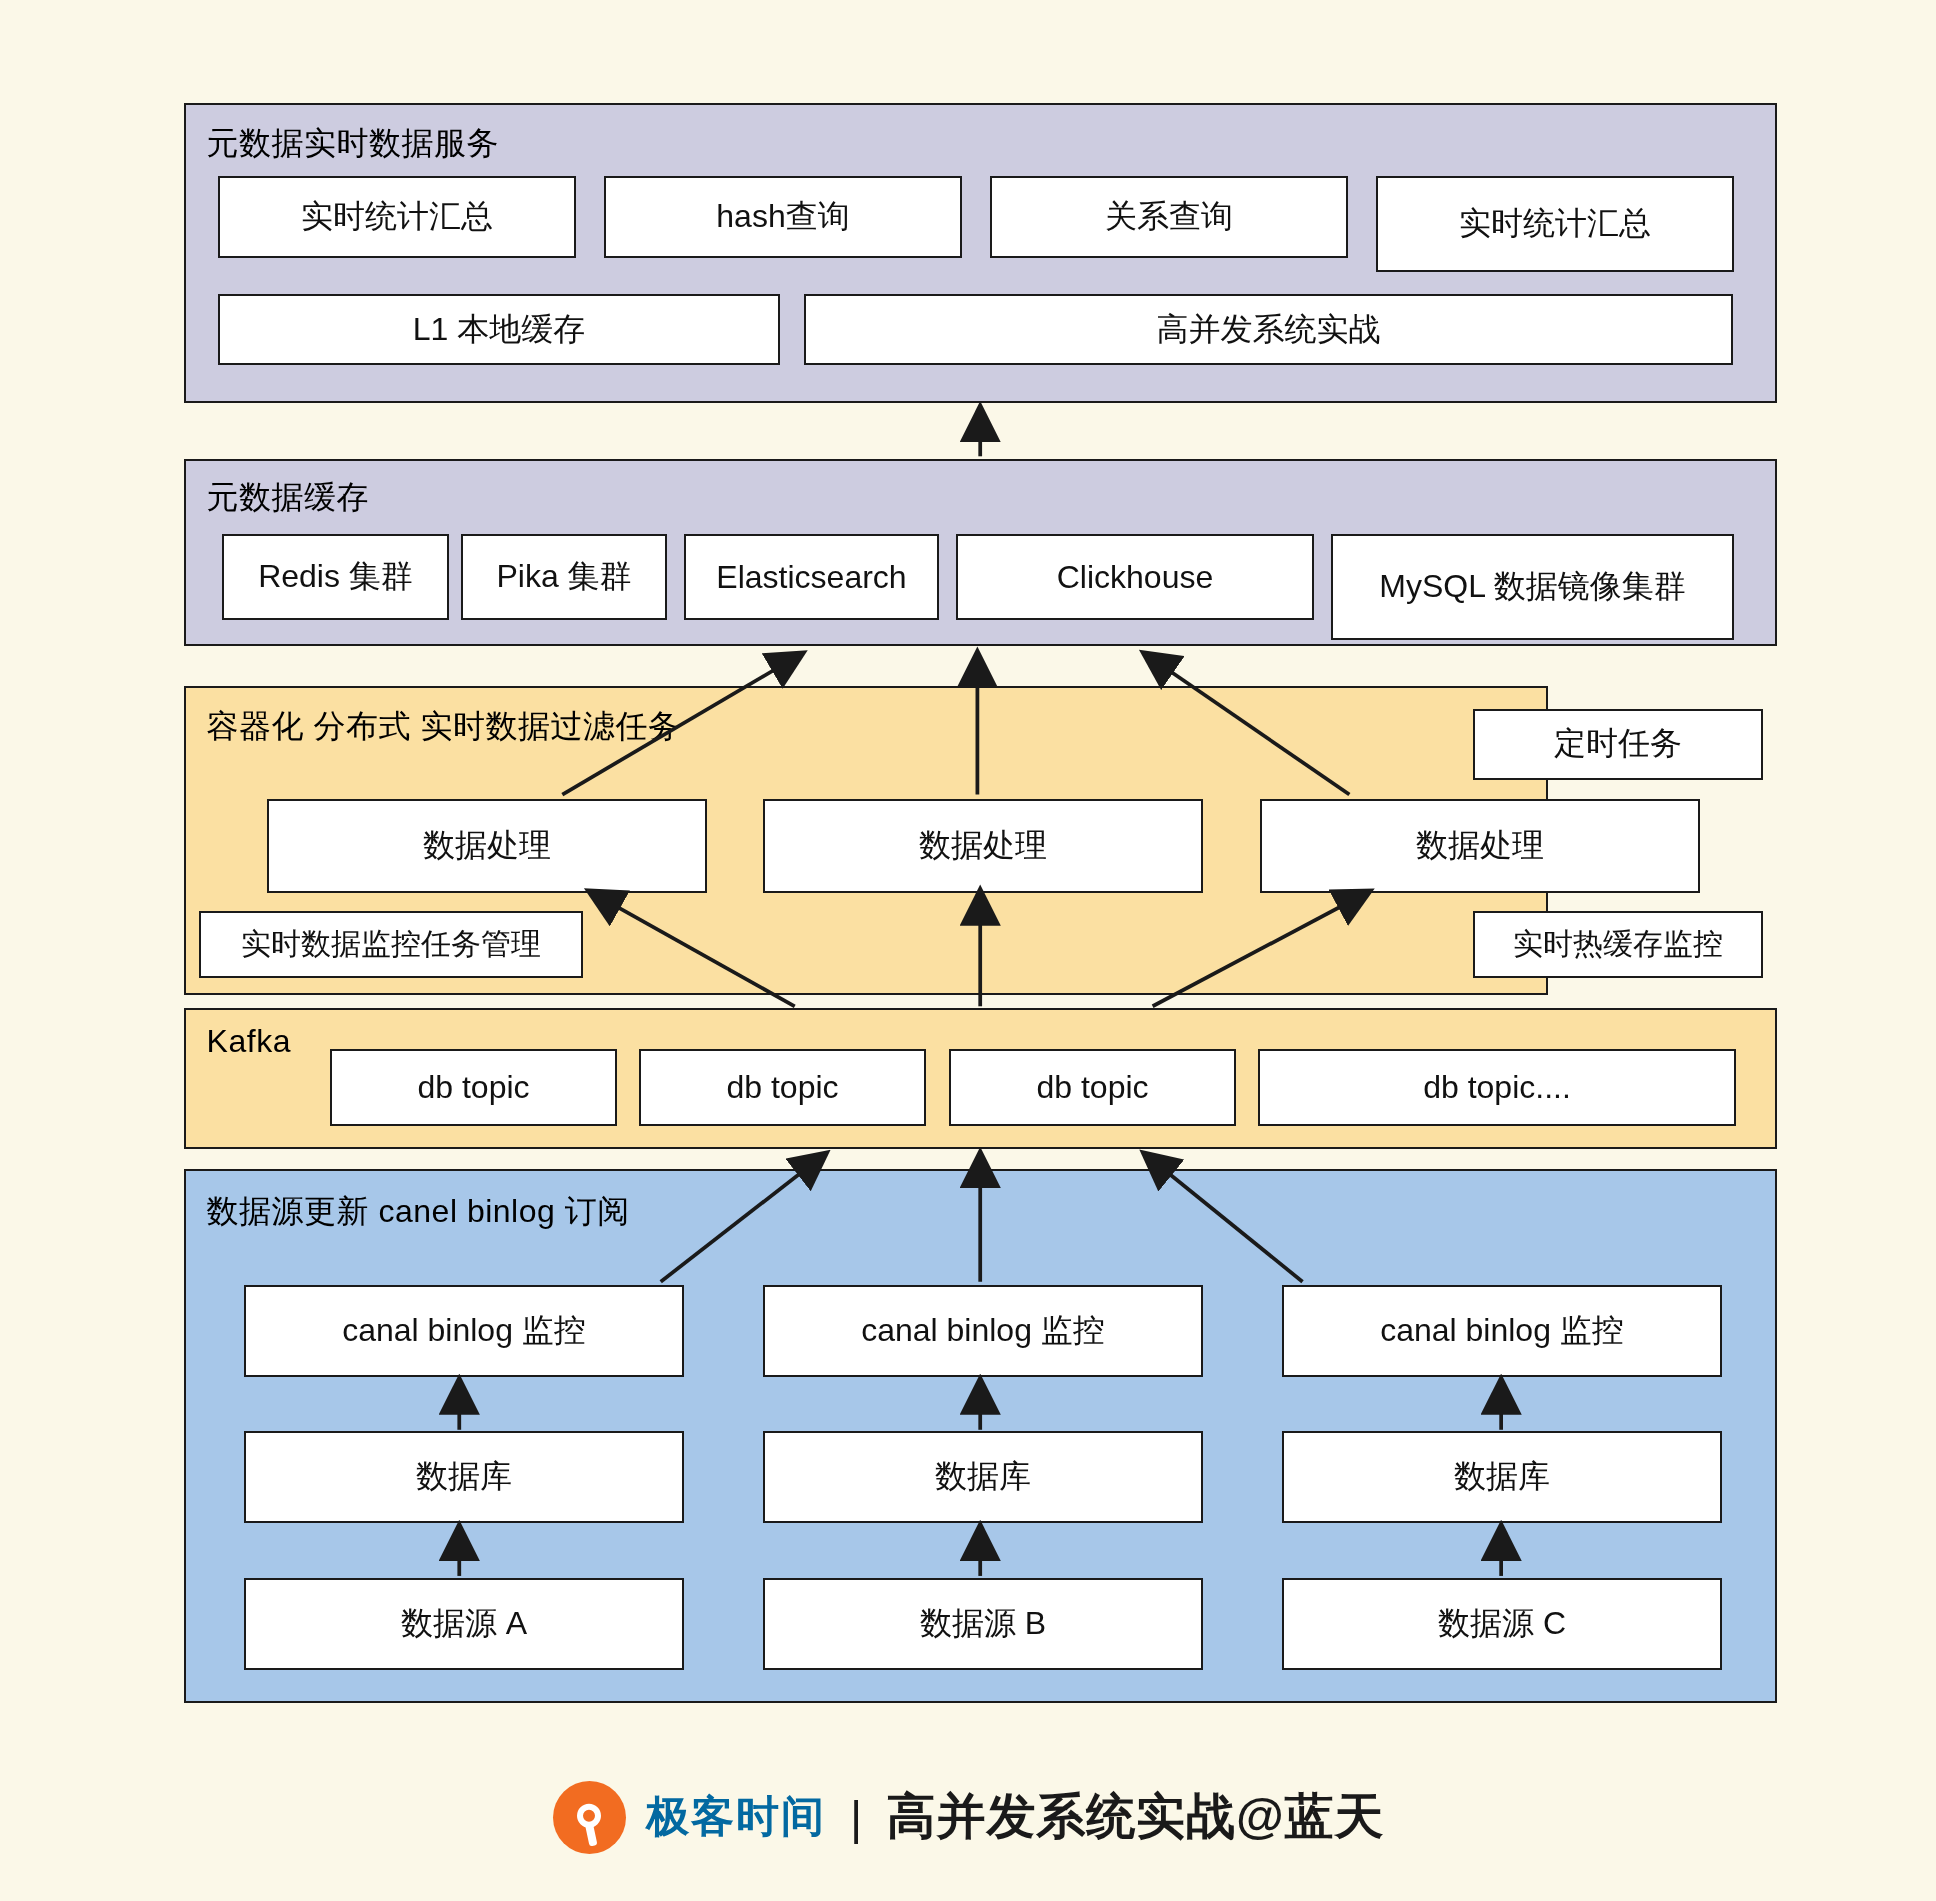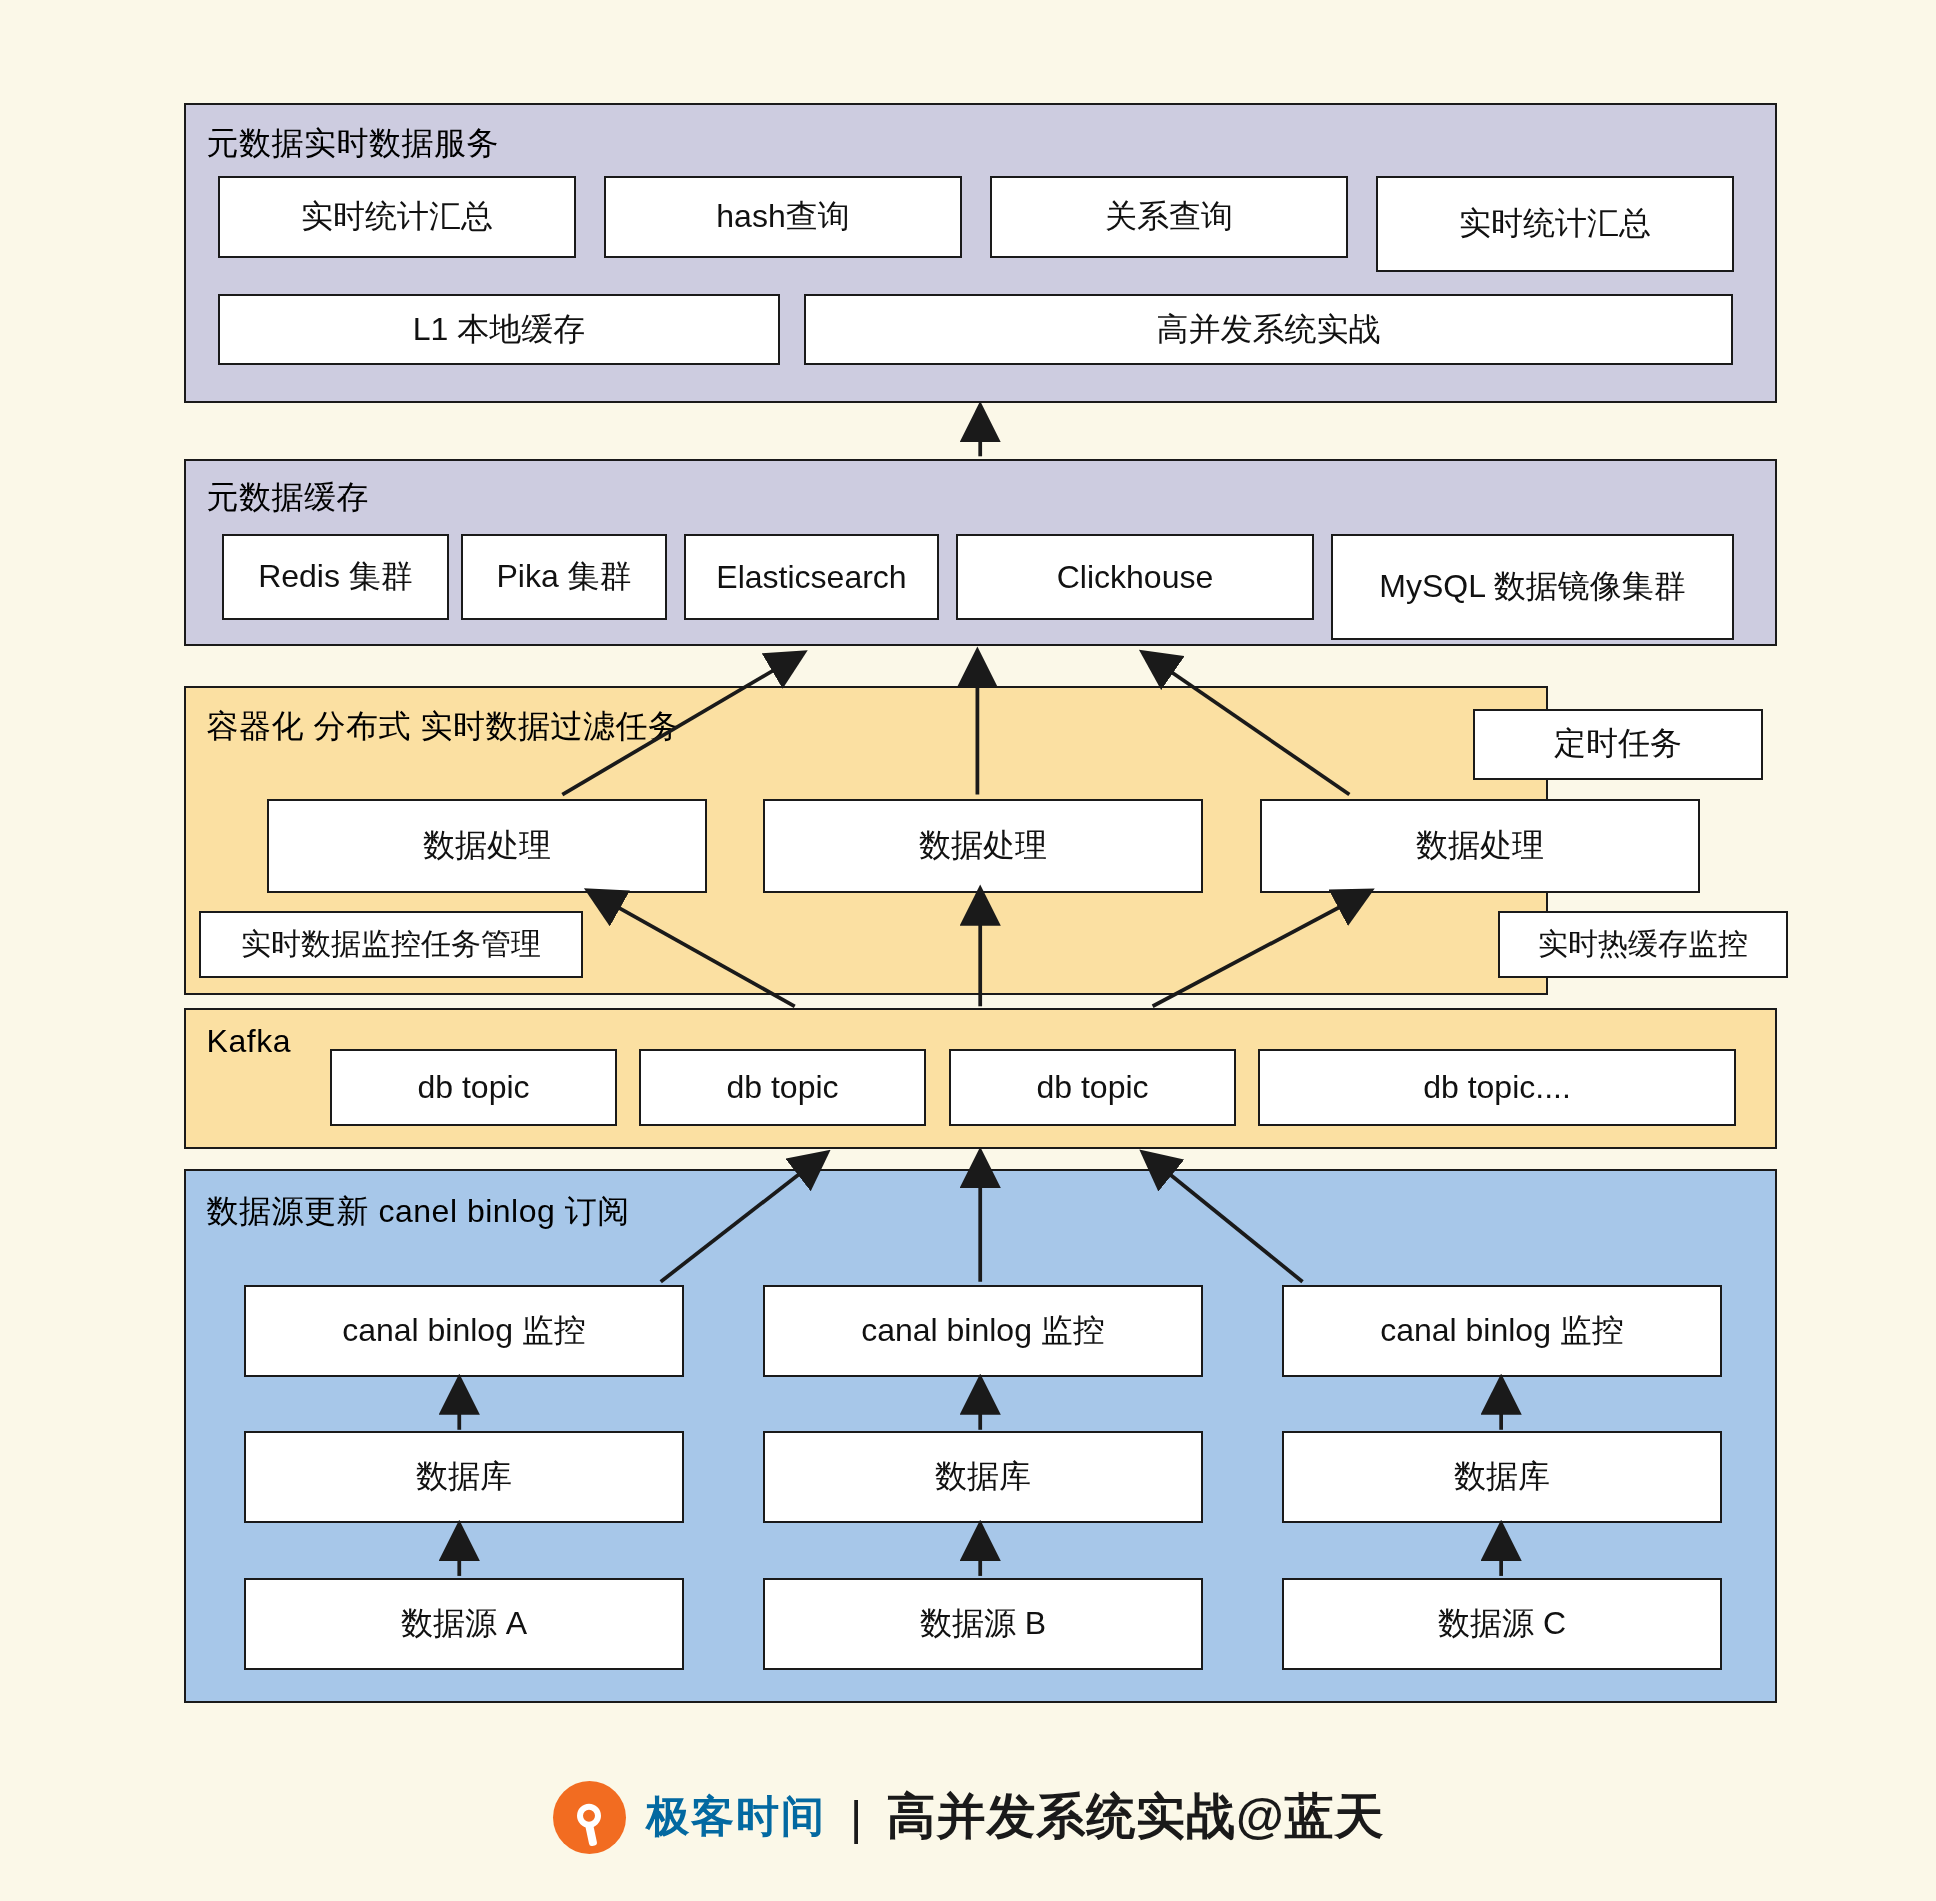--- a/index.html
+++ b/index.html
@@ -158,21 +158,21 @@
   <div class="layer orange" style="left:184px; top:686px; width:1364px; height:309px;padding-left:19px;">
     <div class="layer-title" style="left:20.6px; top:17px;">容器化 分布式 实时数据过滤任务</div>
 
     <div class="node" style="left:1287px; top:20.6px; width:290px; height:71px;">定时任务</div>
 
     <div class="node" style="left:81px; top:111px; width:440px; height:94px;">数据处理</div>
     <div class="node" style="left:577px; top:111px; width:440px; height:94px;">数据处理</div>
     <div class="node" style="left:1074px; top:111px; width:440px; height:94px;">数据处理</div>
 
     <div class="node small" style="left:13px; top:223px; width:384px; height:67px;">实时数据监控任务管理</div>
-    <div class="node small" style="left:1287px; top:223px; width:290px; height:67px;margin-left:25px;">实时热缓存监控</div>
+    <div class="node small" style="left:1287px; top:223px; width:290px; height:67px;">实时热缓存监控</div>
   </div>
 
   <div class="layer orange" style="left:184px; top:1008px; width:1593px; height:141px;">
     <div class="layer-title" style="left:20.6px; top:13px;">Kafka</div>
 
     <div class="node" style="left:144px; top:39px; width:287px; height:77px;">db topic</div>
     <div class="node" style="left:453px; top:39px; width:287px; height:77px;">db topic</div>
     <div class="node" style="left:763px; top:39px; width:287px; height:77px;">db topic</div>
     <div class="node" style="left:1072px; top:39px; width:478px; height:77px;">db topic....</div>
   </div>

